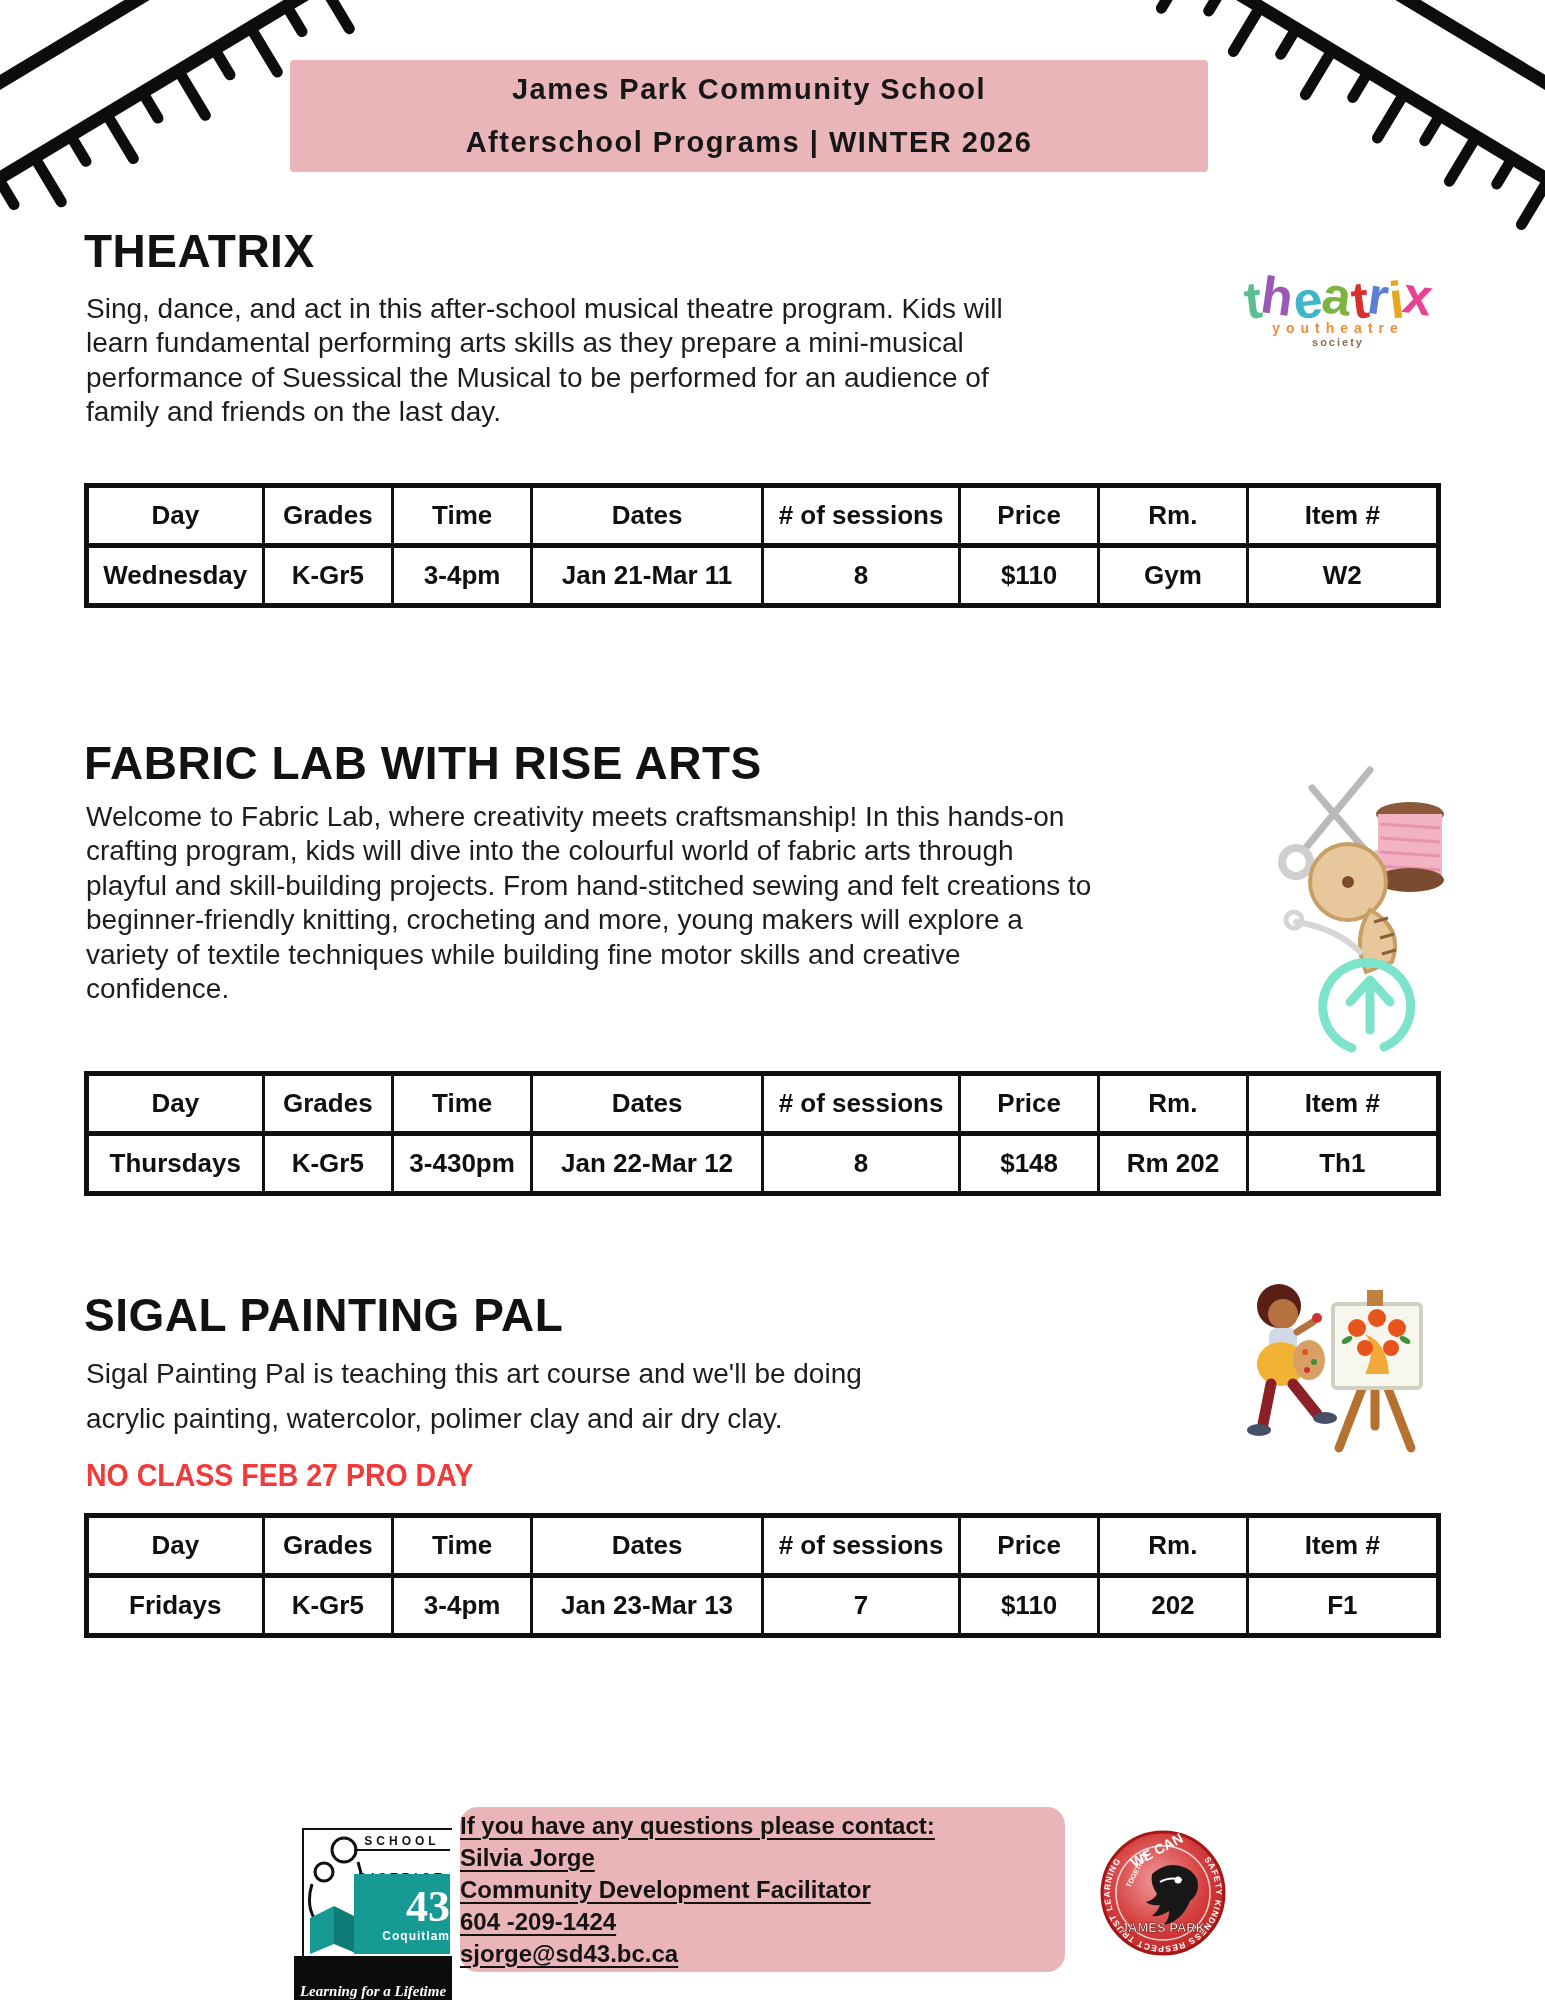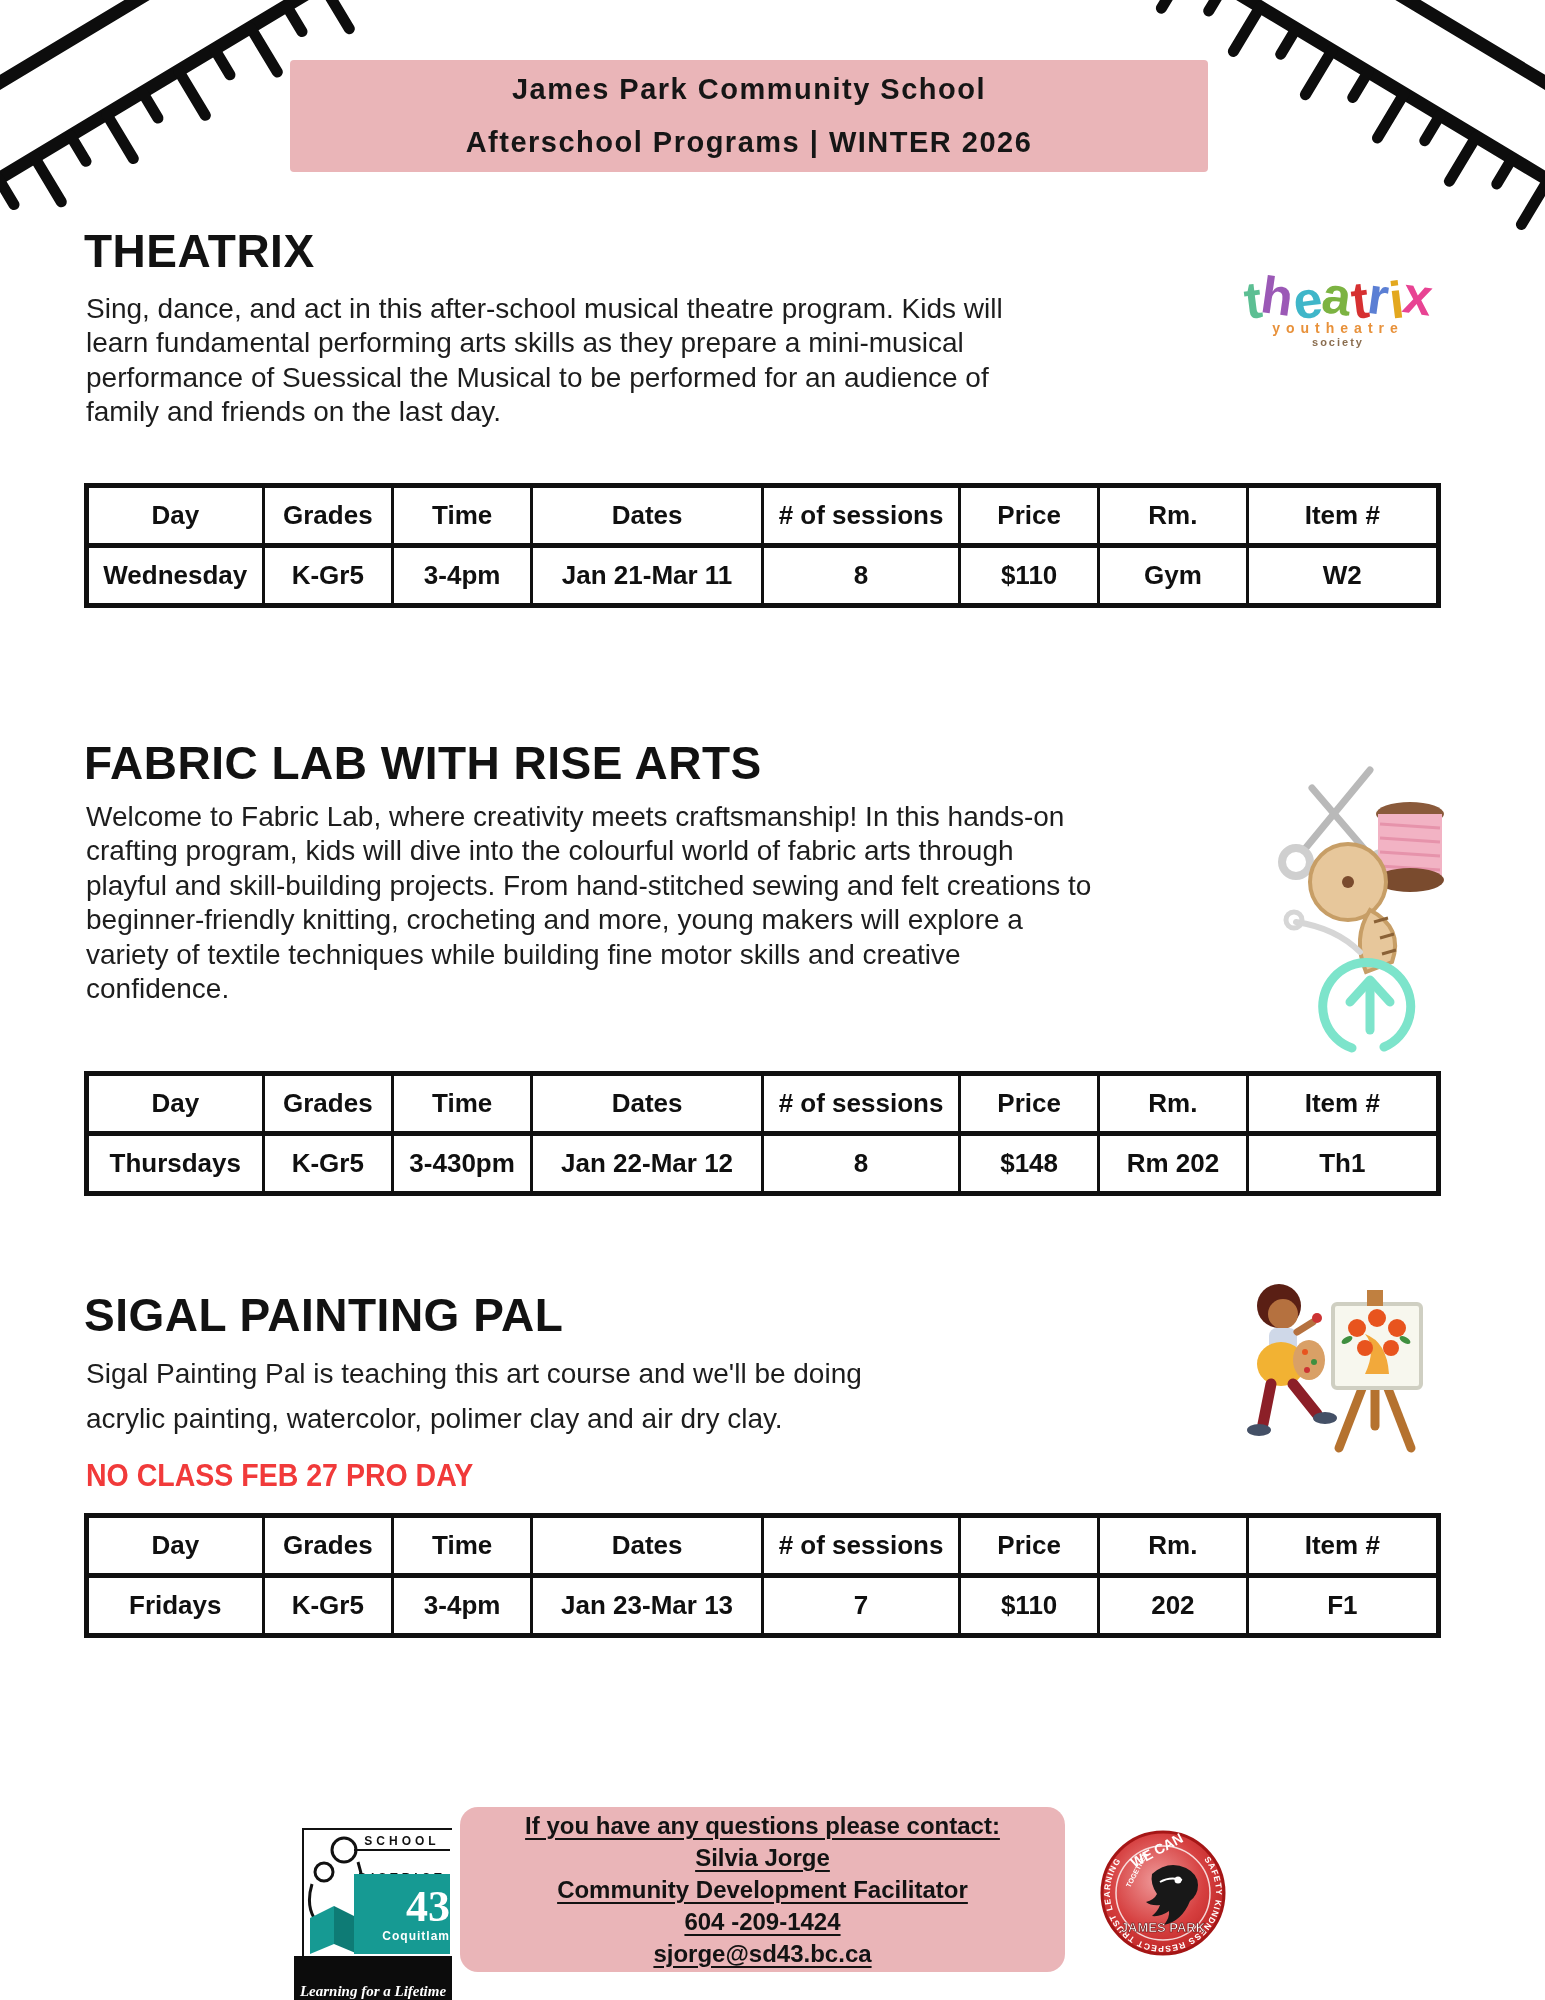--- a/index.html
+++ b/index.html
@@ -47,21 +47,21 @@
   .tx-letters span:nth-child(odd)  { transform:rotate(-7deg) translateY(2px); }
   .tx-letters span:nth-child(even) { transform:rotate(8deg)  translateY(-2px); }
   .tx-sub1 { margin-top:-4px; font-size:14px; font-weight:bold; letter-spacing:6px; color:#e8913a; }
   .tx-sub2 { font-size:11px; font-weight:bold; letter-spacing:2px; color:#8a6d4f; }
   
   .art { position:absolute; pointer-events:none; }
   
   .contact-box {
     position:absolute; left:460px; top:1807px; width:605px; height:165px;
     border-radius:18px; display:flex; flex-direction:column; justify-content:center;
-    align-items:center; gap:2px;
+    align-items:flex-start; gap:2px;
   }
   .contact-box .cline {
     font-size:24px; font-weight:bold; color:#131313; line-height:30px;
     text-decoration:underline; text-decoration-thickness:2px; text-underline-offset:4px;
   }
   
   .sd43 { position:absolute; left:294px; top:1828px; width:158px; height:154px; background:#fff; }
   .sd43-top { position:relative; height:126px; border-left:2px solid #111; border-top:2px solid #111; margin-left:8px; }
   .sd43-words { position:absolute; right:2px; top:4px; width:96px; text-align:center; }
   .sd43-words .w { font-size:12px; font-weight:bold; letter-spacing:4px; color:#111; border-bottom:2px solid #111; padding-bottom:1px; margin-bottom:20px; }

